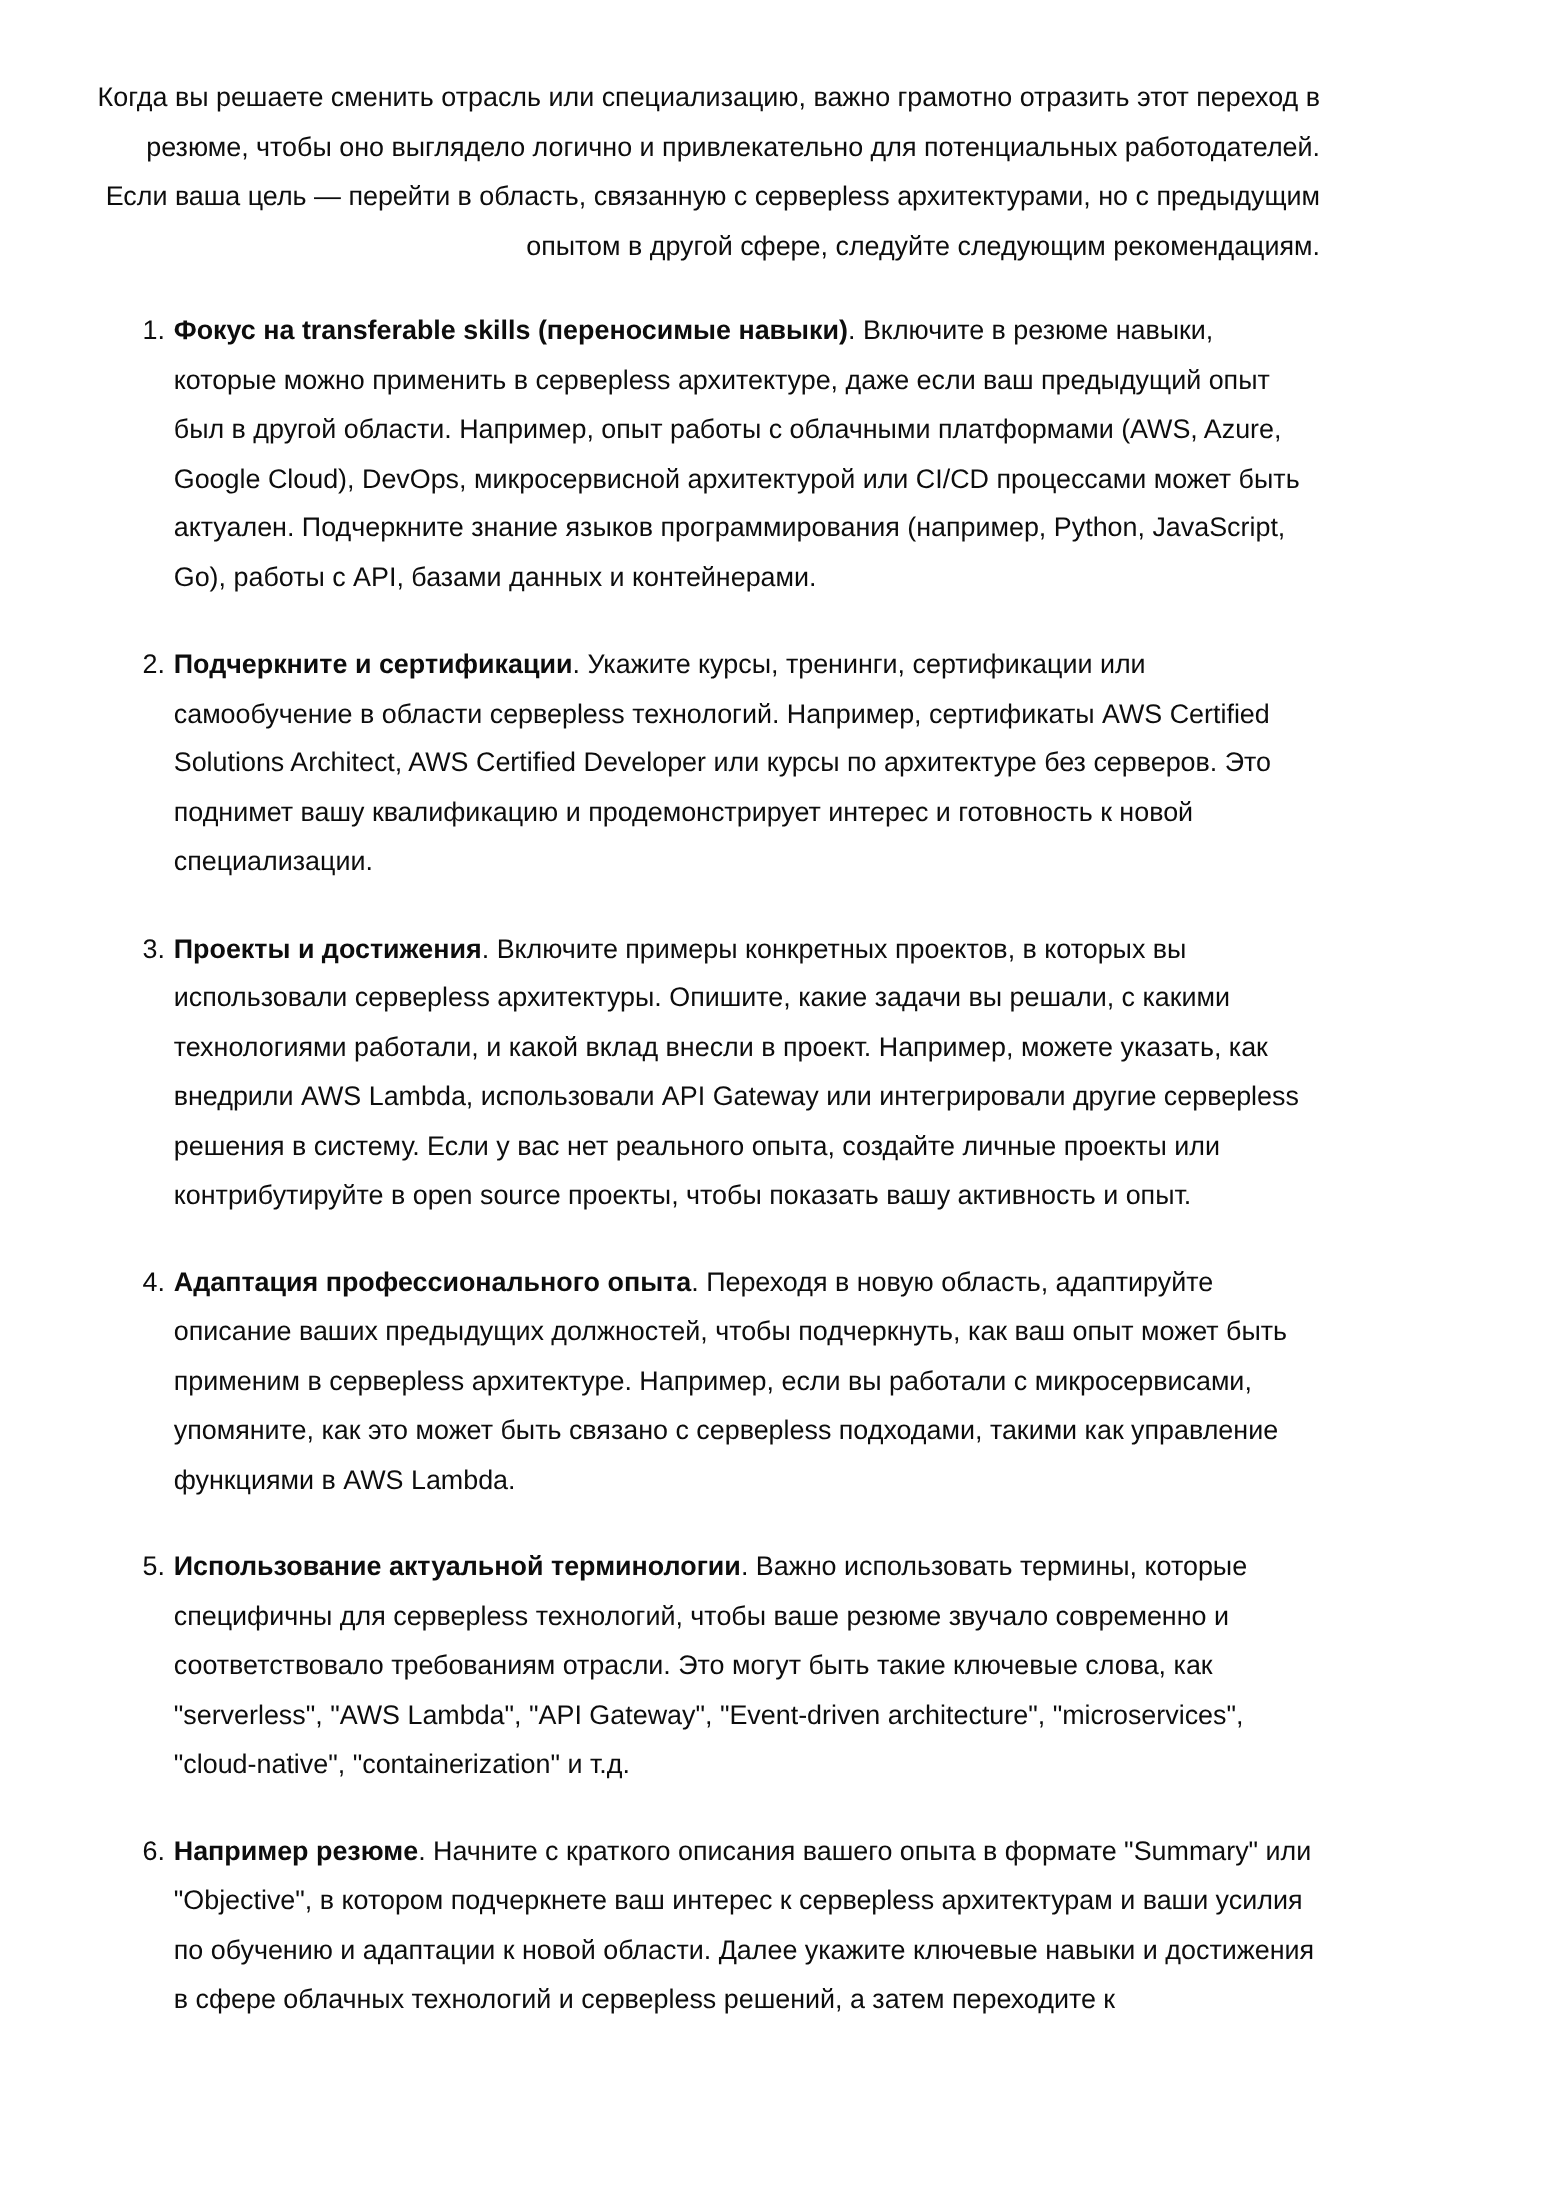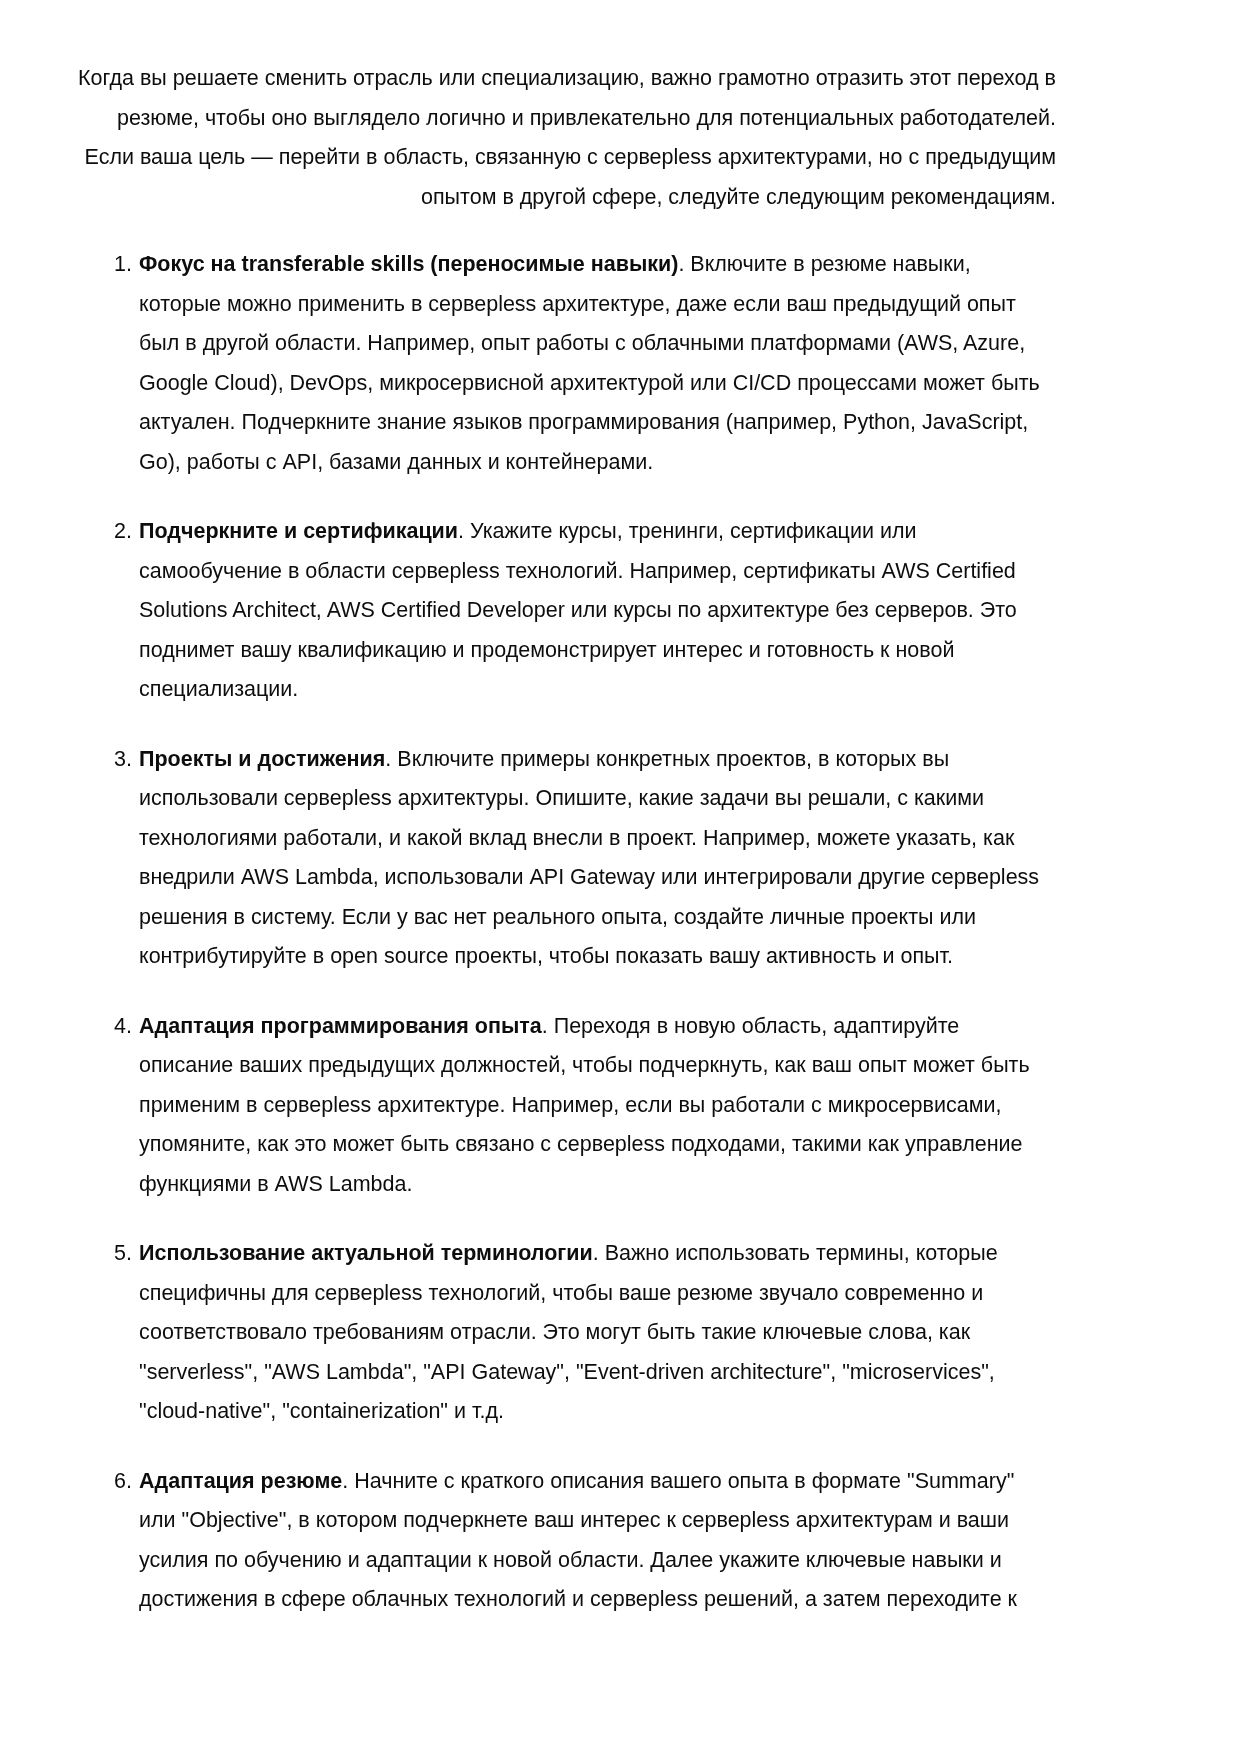--- a/index.html
+++ b/index.html
@@ -65,24 +65,24 @@
     <li>
       <span class="num">2.</span>
       <span class="item-text"><b>Подчеркните и сертификации</b><span>. Укажите курсы, тренинги, сертификации или самообучение в области серверless технологий. Например, сертификаты AWS Certified Solutions Architect, AWS Certified Developer или курсы по архитектуре без серверов. Это поднимет вашу квалификацию и продемонстрирует интерес и готовность к новой специализации.</span></span>
     </li>
     <li>
       <span class="num">3.</span>
       <span class="item-text"><b>Проекты и достижения</b><span>. Включите примеры конкретных проектов, в которых вы использовали серверless архитектуры. Опишите, какие задачи вы решали, с какими технологиями работали, и какой вклад внесли в проект. Например, можете указать, как внедрили AWS Lambda, использовали API Gateway или интегрировали другие серверless решения в систему. Если у вас нет реального опыта, создайте личные проекты или контрибутируйте в open source проекты, чтобы показать вашу активность и опыт.</span></span>
     </li>
     <li>
       <span class="num">4.</span>
-      <span class="item-text"><b>Адаптация программирования опыта</b><span>. Переходя в новую область, адаптируйте описание ваших предыдущих должностей, чтобы подчеркнуть, как ваш опыт может быть применим в серверless архитектуре. Например, если вы работали с микросервисами, упомяните, как это может быть связано с серверless подходами, такими как управление функциями в AWS Lambda.</span></span>
+      <span class="item-text"><b>Адаптация профессионального опыта</b><span>. Переходя в новую область, адаптируйте описание ваших предыдущих должностей, чтобы подчеркнуть, как ваш опыт может быть применим в серверless архитектуре. Например, если вы работали с микросервисами, упомяните, как это может быть связано с серверless подходами, такими как управление функциями в AWS Lambda.</span></span>
     </li>
     <li>
       <span class="num">5.</span>
       <span class="item-text"><b>Использование актуальной терминологии</b><span>. Важно использовать термины, которые специфичны для серверless технологий, чтобы ваше резюме звучало современно и соответствовало требованиям отрасли. Это могут быть такие ключевые слова, как "serverless", "AWS Lambda", "API Gateway", "Event-driven architecture", "microservices", "cloud-native", "containerization" и т.д.</span></span>
     </li>
     <li>
       <span class="num">6.</span>
-      <span class="item-text"><b>Адаптация резюме</b><span>. Начните с краткого описания вашего опыта в формате "Summary" или "Objective", в котором подчеркнете ваш интерес к серверless архитектурам и ваши усилия по обучению и адаптации к новой области. Далее укажите ключевые навыки и достижения в сфере облачных технологий и серверless решений, а затем переходите к</span></span>
+      <span class="item-text"><b>Например резюме</b><span>. Начните с краткого описания вашего опыта в формате "Summary" или "Objective", в котором подчеркнете ваш интерес к серверless архитектурам и ваши усилия по обучению и адаптации к новой области. Далее укажите ключевые навыки и достижения в сфере облачных технологий и серверless решений, а затем переходите к</span></span>
     </li>
   </ol>
 </main>
 
 </body></html>

